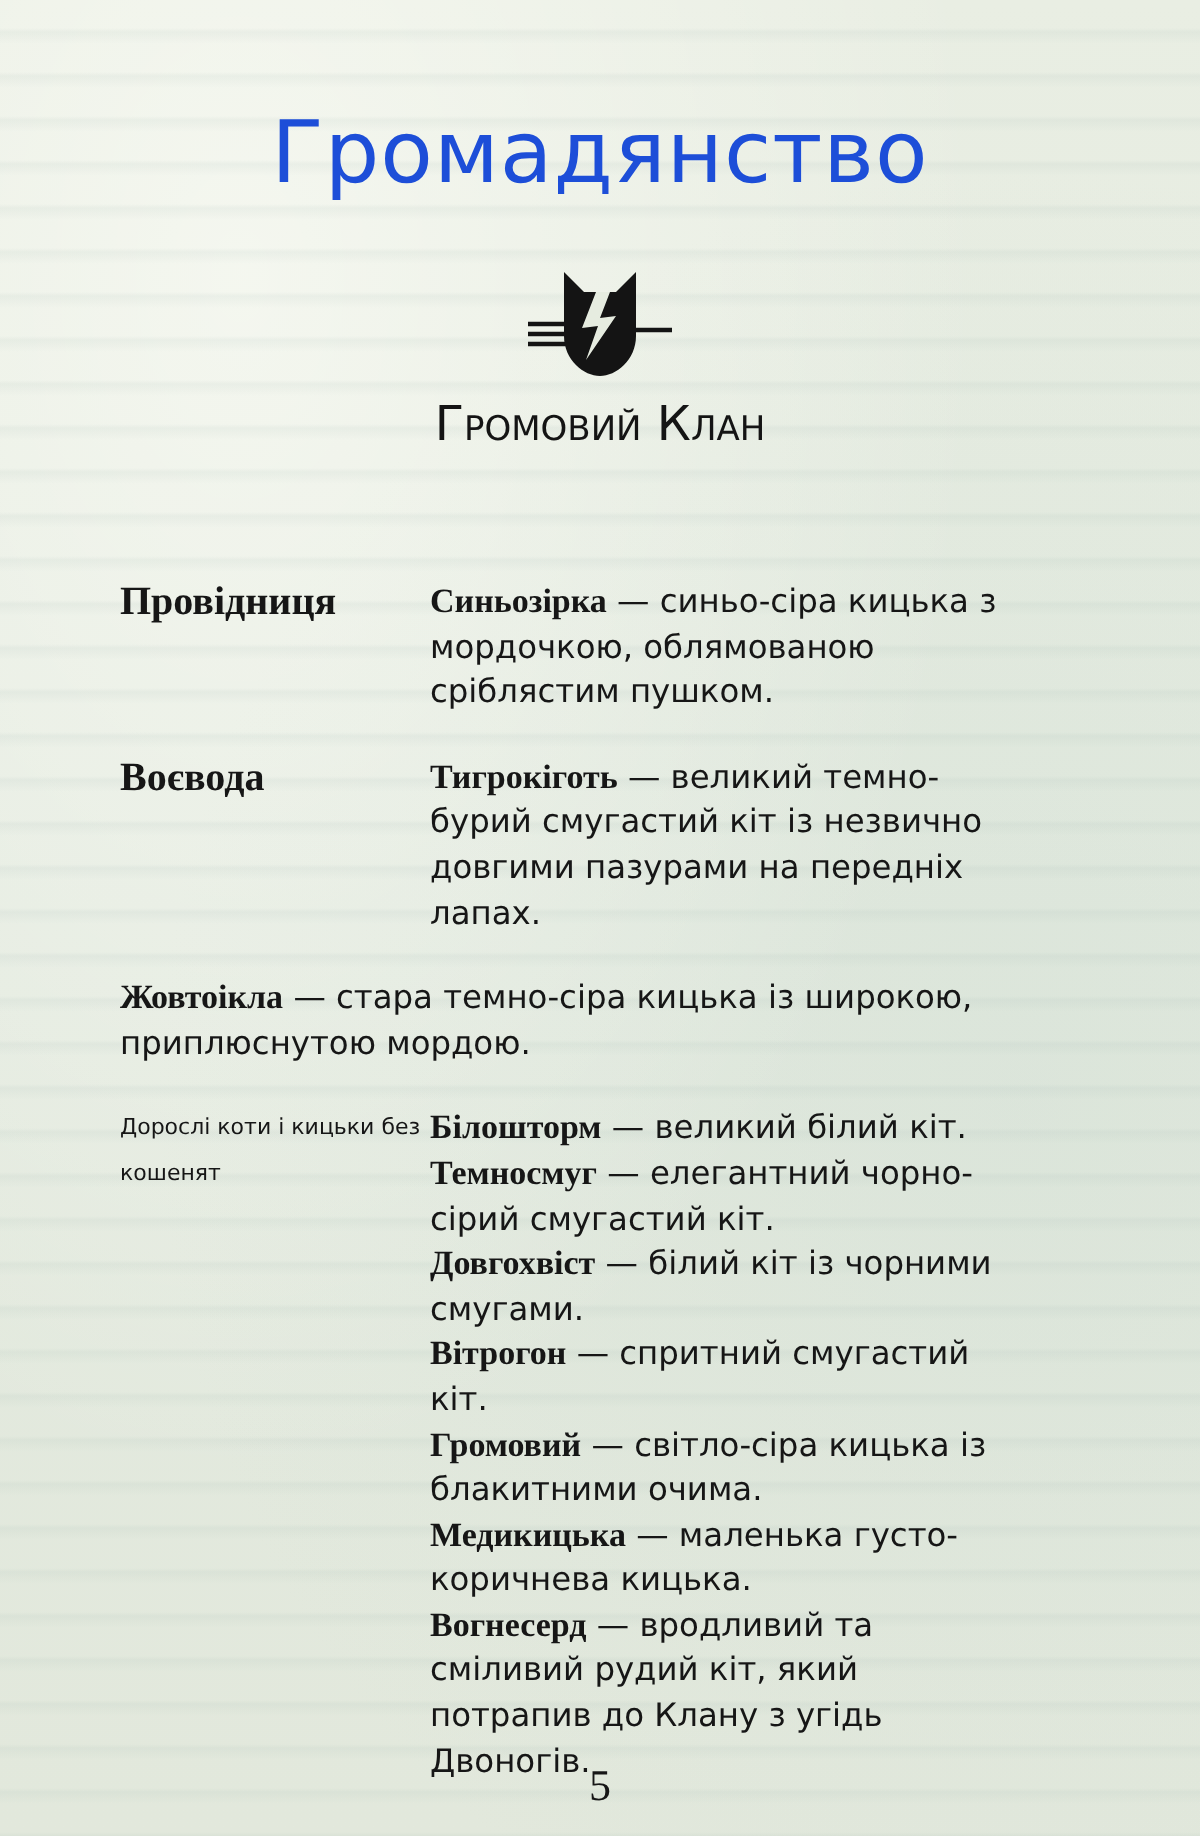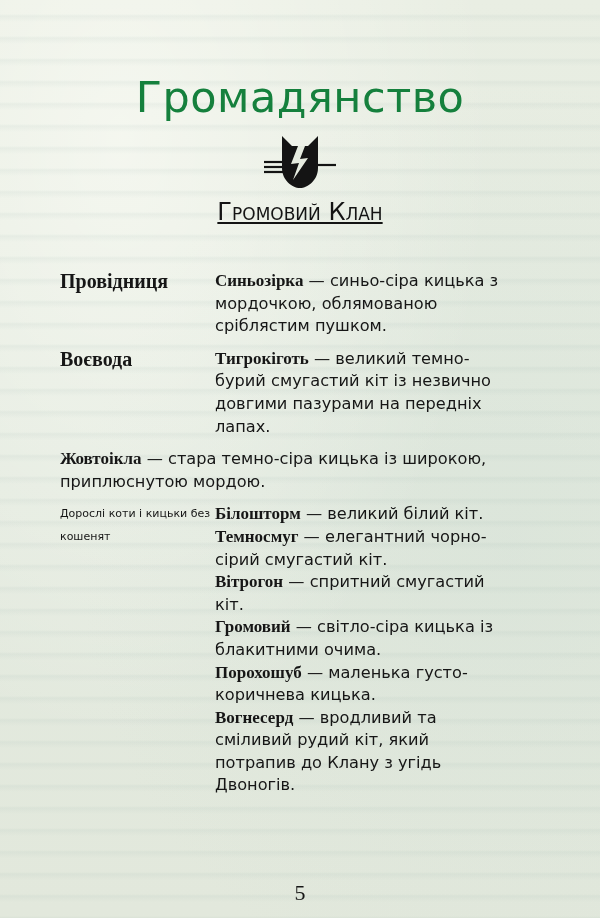--- a/index.html
+++ b/index.html
@@ -17,40 +17,38 @@
       position: absolute; left: 0; top: 0; width: 600px; height: 918px;
       background:
         repeating-linear-gradient(180deg, rgba(150,175,170,0) 0px, rgba(150,175,170,0) 14px, rgba(150,175,170,0.10) 16px, rgba(150,175,170,0) 22px);
       pointer-events: none;
     }
     .title {
       position: absolute; left: 0; width: 600px; top: 52px;
       text-align: center;
       font-family: "DejaVu Sans", sans-serif;
       font-size: 43px; font-weight: normal; letter-spacing: 0.5px;
-      color: #15803d;
-      margin-top: 20px;
+      color: #1d4ed8;
     }
     .emblem {
       position: absolute; left: 262px; top: 134px; width: 76px; height: 56px;
     }
     .clan-name {
       position: absolute; left: 0; width: 600px; top: 198px;
       text-align: center;
       font-family: "DejaVu Sans", sans-serif;
       font-size: 24px; font-variant: small-caps;
       color: #141414;
-      text-decoration: underline;
     }
     .roster {
       position: absolute; left: 60px; top: 270px; width: 440px;
       font-family: "Liberation Serif", serif;
       font-size: 19.5px; line-height: 22.6px;
     }
-    .group { display: flex; margin-bottom: 10px; }
+    .group { display: flex; margin-bottom: 10px; margin-top: 20px; }
     .rank { width: 155px; flex: none; }
     .rank-title { font-weight: bold; font-size: 20px; }
     .rank-note { font-weight: normal; font-family: "DejaVu Sans", sans-serif; font-size: 11px; line-height: 22.6px; }
     .members { flex: 1; }
     .member { display: block; font-family: "DejaVu Sans", sans-serif; font-size: 16.2px; line-height: 22.6px; }
     .member .name { font-family: "Liberation Serif", serif; font-weight: bold; font-size: 17px; }
     .page-number {
       position: absolute; left: 0; width: 600px; top: 880px;
       text-align: center;
       font-family: "Liberation Serif", serif; font-size: 22px;
@@ -106,22 +104,23 @@
     </div>
   </div>
 
   <div class="group">
     <div class="rank">
       <div class="rank-note">Дорослі коти і кицьки без кошенят</div>
     </div>
     <div class="members">
       <span class="member"><span class="name">Білошторм</span><span> — великий білий кіт.</span></span>
       <span class="member"><span class="name">Темносмуг</span><span> — елегантний чорно-сірий смугастий кіт.</span></span>
+      <span class="member"><span class="name">Довгохвіст</span><span> — білий кіт із чорними смугами.</span></span>
       <span class="member"><span class="name">Вітрогон</span><span> — спритний смугастий кіт.</span></span>
       <span class="member"><span class="name">Громовий</span><span> — світло-сіра кицька із блакитними очима.</span></span>
-      <span class="member"><span class="name">Порохошуб</span><span> — маленька густо-коричнева кицька.</span></span>
+      <span class="member"><span class="name">Медикицька</span><span> — маленька густо-коричнева кицька.</span></span>
       <span class="member"><span class="name">Вогнесерд</span><span> — вродливий та сміливий рудий кіт, який потрапив до Клану з угідь Двоногів.</span></span>
 
     </div>
   </div>
 </div>
 
 <div class="page-number">5</div>
 
 </body></html>

